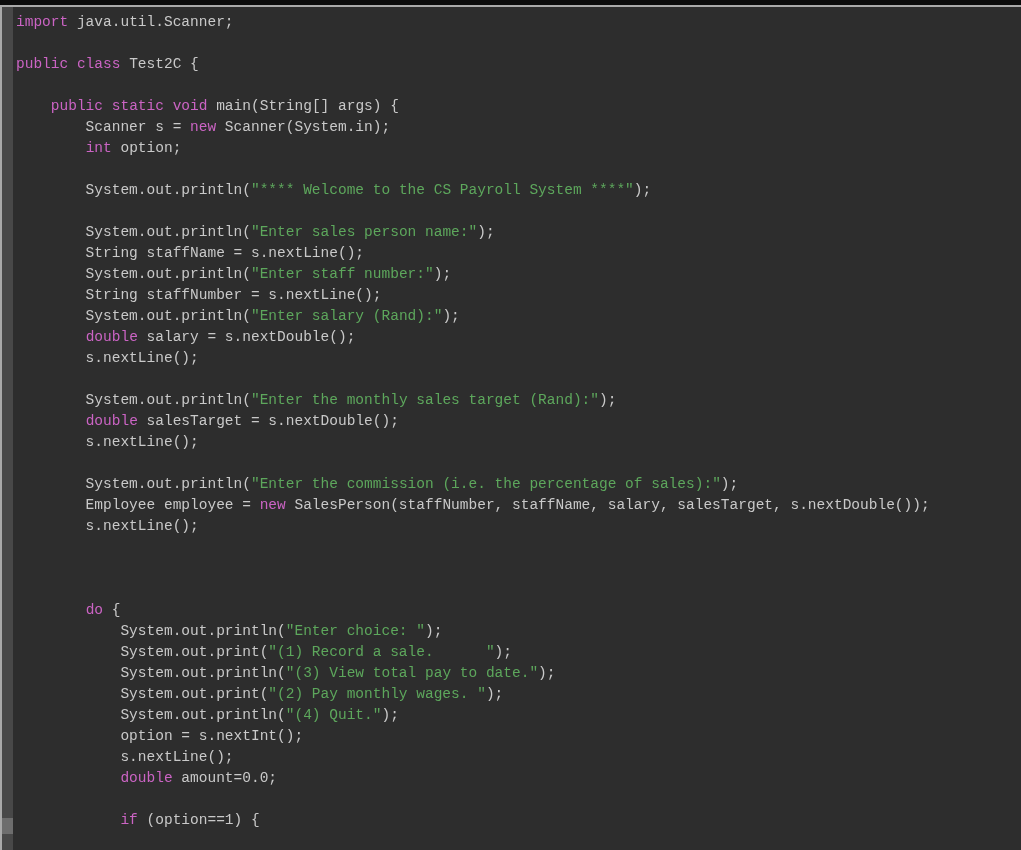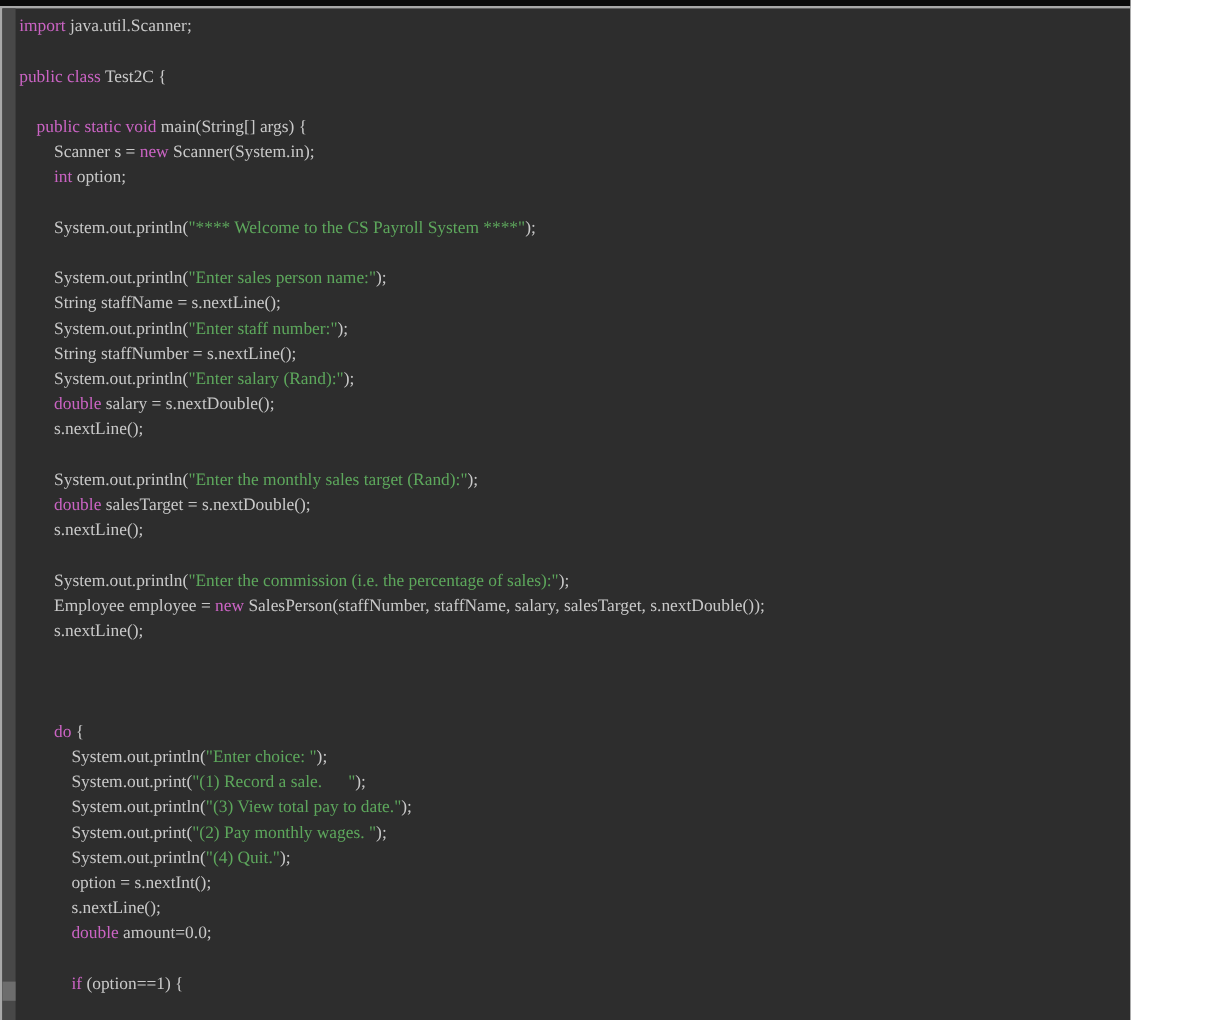--- a/index.html
+++ b/index.html
@@ -1,22 +1,22 @@
 <!DOCTYPE html>
 <html><head>
 <meta charset="utf-8">
 <style>
   html, body { margin: 0; padding: 0; }
   #screen {
     position: relative;
-    width: 942px;
+    width: 1021px;
     height: 850px;
     background: #2d2d2d;
     overflow: hidden;
-    font-family: Liberation Serif, serif;
+    font-family: Liberation Mono, monospace;
   }
   .top-black {
     position: absolute; top: 0; left: 0; right: 0; height: 5px;
     background: #0b0b0b;
   }
   .top-border-line {
     position: absolute; top: 5px; left: 0; right: 0; height: 2px;
     background: #a9a9a9;
   }
   .left-border-line {

